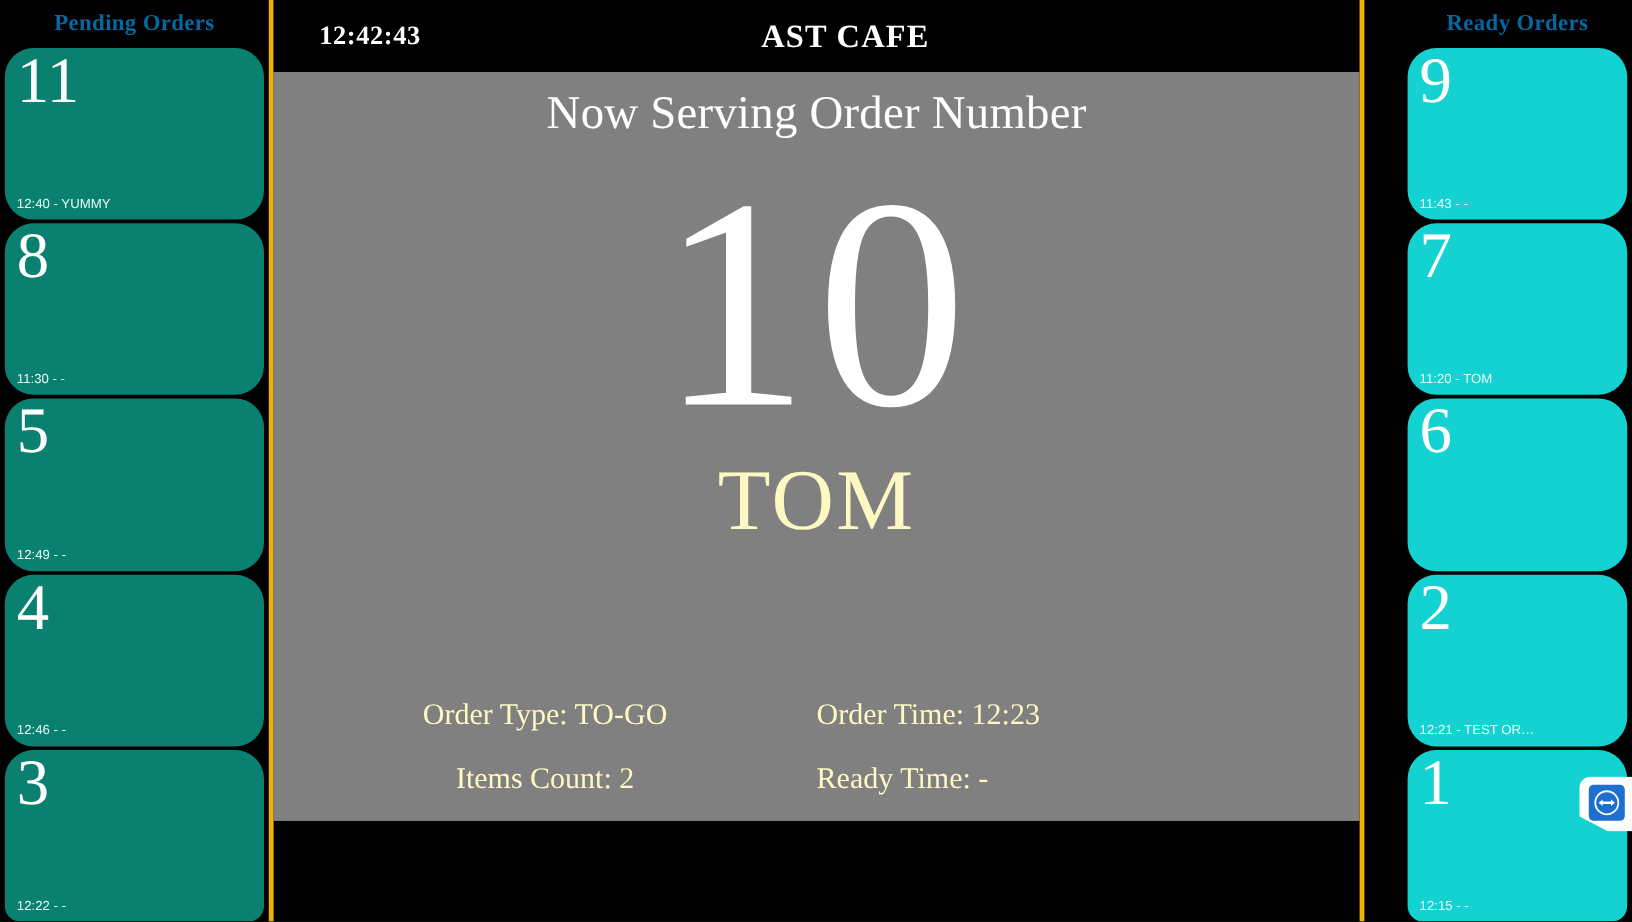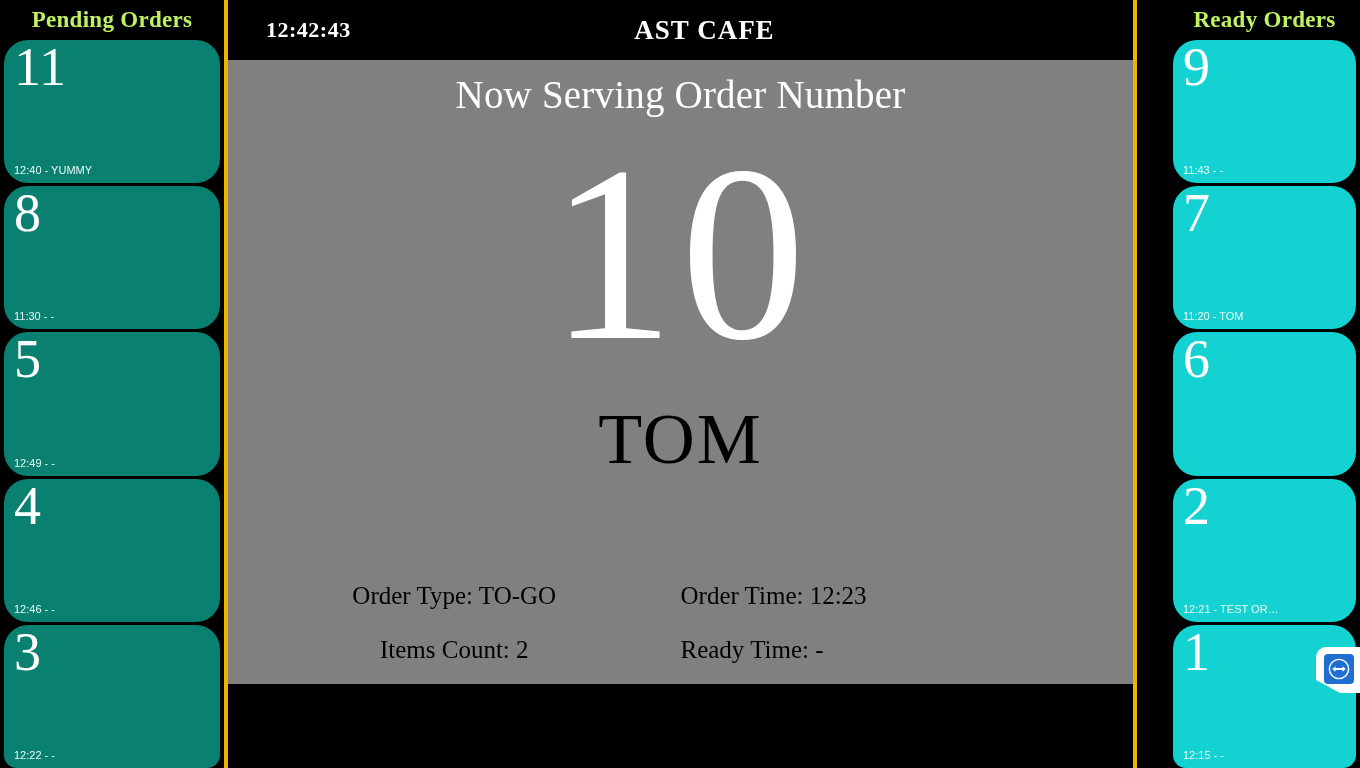--- a/index.html
+++ b/index.html
@@ -14,21 +14,21 @@
   .side-col{
     width:228px; height:768px; background:#000;
     display:flex; flex-direction:column; flex:0 0 228px;
     overflow:hidden; position:relative;
   }
   .side-col.left{ border-right:4px solid #f0b400; }
   .side-col.right{ width:227px; flex:0 0 227px; border-left:4px solid #f0b400;padding-left:32px; }
 
   .col-title{
     height:40px; line-height:40px; text-align:center;
-    font-size:23px; font-weight:bold; color:#bef264;
+    font-size:19px; font-weight:bold; color:#0369a1;
     letter-spacing:.3px; flex:0 0 40px;
   }
   .cards{ flex:1 1 auto; display:flex; flex-direction:column; }
   .order-card{
     position:relative; flex:1 1 0; min-height:0;
     margin:0 4px 3px 4px; border-radius:24px;
     padding:2px 10px 0 10px; overflow:hidden;
   }
   .order-card:last-child{ margin-bottom:0; border-bottom-left-radius:13px; border-bottom-right-radius:13px;}
   .card-pending{ background:#0a8070; }
@@ -65,27 +65,27 @@
   .stage{
     flex:1 1 auto; background:#808080; display:flex; flex-direction:column;
     align-items:center; padding-top:12px; position:relative;
   }
   .now-serving{ font-size:39px; color:#fff; font-weight:400; letter-spacing:.2px; }
   .big-number{
     font-size:250px; line-height:250px; color:#fff; font-weight:400;
     margin-top:12px; letter-spacing:6px;
   }
   .cust-name{
-    font-size:72px; line-height:76px; color:#000000; font-weight:400;
-    margin-top:22px; letter-spacing:2px;text-align:center;
+    font-size:72px; line-height:76px; color:#fef9c3; font-weight:400;
+    letter-spacing:2px;text-align:center;
   }
   .detail-grid{
     position:absolute; left:0; right:0; bottom:20px;
     display:grid; grid-template-columns:1fr 1fr; row-gap:26px;
-    font-size:25px; color:#000000;
+    font-size:25px; color:#fef9c3;
   }
   .d-left{ text-align:center; }
   .d-right{ text-align:left; }
   .ticker{
     flex:0 0 58px; height:58px; background:#000;
     display:flex; align-items:center; justify-content:center;
     font-size:20px; color:#f0a500; letter-spacing:.2px;
   }
 
   

